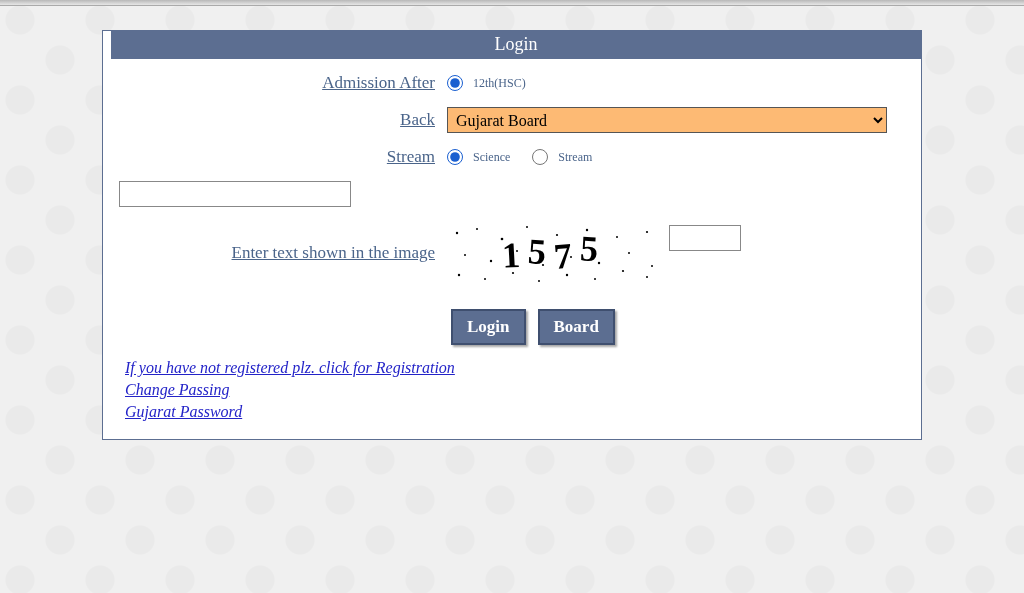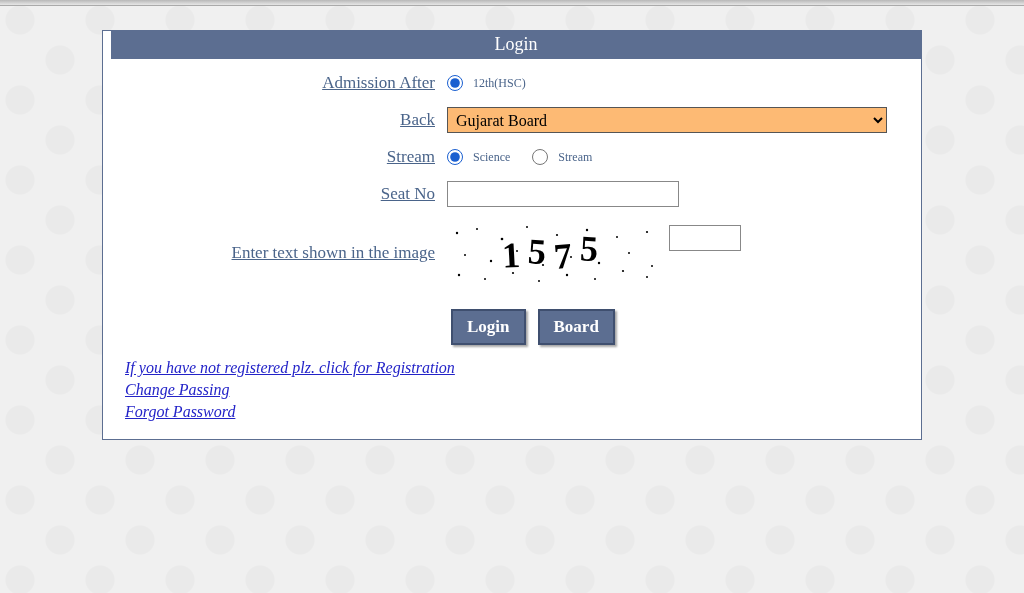--- a/index.html
+++ b/index.html
@@ -192,21 +192,20 @@
       <div class="control">
         <input type="radio" name="stream" checked="" style="">
         <span class="radio-label">Science</span>
         <input type="radio" name="stream" style="">
         <span class="radio-label">Stream</span>
       </div>
     </div>
 
 
     <div class="row">
-      <div class="label">Seat No</div>
       <div class="control">
         <input type="text" value="" style="">
       </div>
     </div>
 
 
     <div class="row tall">
       <div class="label">Enter text shown in the image</div>
       <div class="control">
         <div class="captcha-box">
@@ -245,17 +244,17 @@
     </div>
 
     <div class="button-row">
       <button class="btn">Login</button>
       <button class="btn">Board</button>
     </div>
 
     <div class="links">
       <a href="#">If you have not registered plz. click for Registration</a>
       <a href="#">Change Passing</a>
-      <a href="#">Forgot Password</a>
+      <a href="#">Gujarat Password</a>
     </div>
 
   </div>
 </div>
 
 </body></html>

